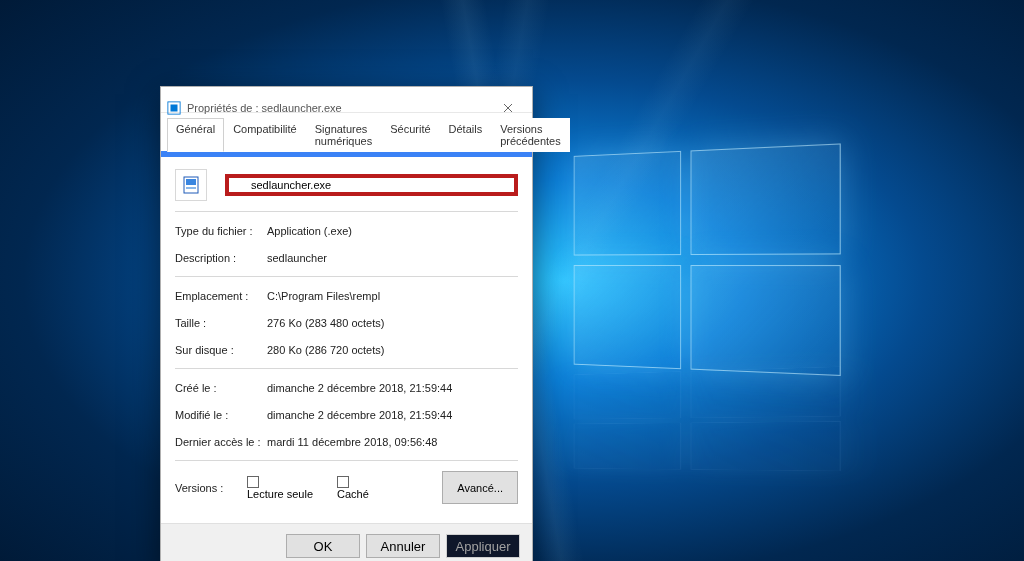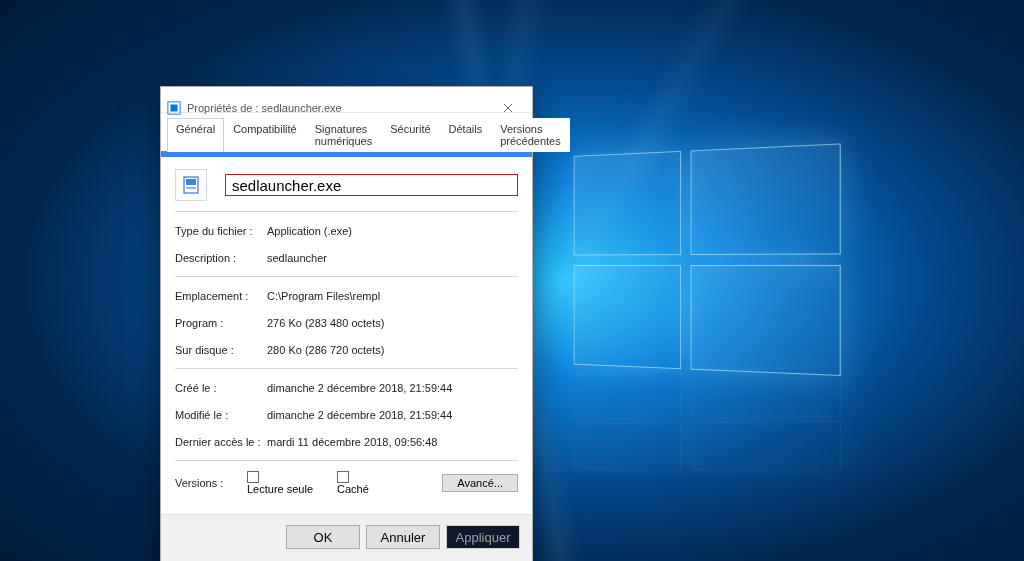--- a/index.html
+++ b/index.html
@@ -129,23 +129,23 @@
     .file-icon-box {
       width: 32px; height: 32px;
       border: 1px solid #d8d8d8;
       display: flex; align-items: center; justify-content: center;
       margin-right: 18px;
     }
     .file-icon-box svg { width: 20px; height: 20px; }
     .filename-input {
       flex: 1;
       height: 22px;
-      border: 1px solid #b91c1c;
-      padding: 0 6px;
-      font-size: 15px;
+      border: 4px solid #b91c1c;
+      padding: 0 22px;
+      font-size: 11px;
       font-family: inherit;
     }
     
     .sep {
       border: none;
       border-top: 1px solid #d8d8d8;
       margin: 6px 0 10px 0;
     }
     
     .attr-row { display: flex; align-items: center; gap: 0; }
@@ -154,21 +154,21 @@
     .chk-box {
       width: 12px; height: 12px;
       border: 1px solid #666;
       margin-right: 5px;
       background: #fff;
     }
     .chk-label { font-size: 11px; }
     
     .adv-btn {
       margin-left: auto;
-      height: 18px;
+      height: 33px;
       padding: 0 14px;
       border: 1px solid #adadad;
       background: #e1e1e1;
       font-size: 11px;
       font-family: inherit;
       cursor: pointer;
     }
     
     .button-bar {
       display: flex;
@@ -260,21 +260,21 @@
       <span class="val">sedlauncher</span>
     </div>
 
     <hr class="sep">
 
     <div class="row">
       <span class="lbl">Emplacement :</span>
       <span class="val">C:\Program Files\rempl</span>
     </div>
     <div class="row">
-      <span class="lbl">Program :</span>
+      <span class="lbl">Taille :</span>
       <span class="val">276 Ko (283 480 octets)</span>
     </div>
     <div class="row">
       <span class="lbl">Sur disque :</span>
       <span class="val">280 Ko (286 720 octets)</span>
     </div>
 
     <hr class="sep">
 
     <div class="row">

